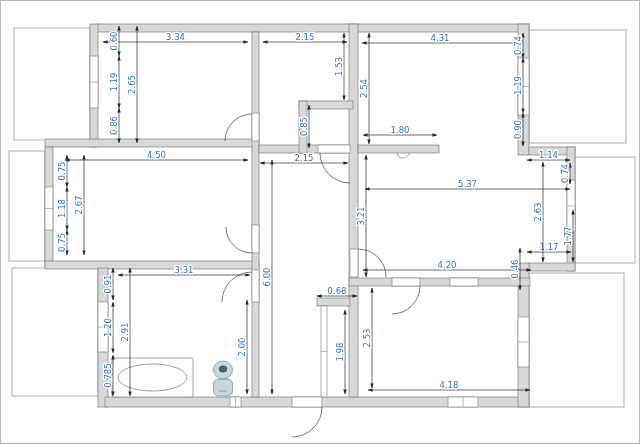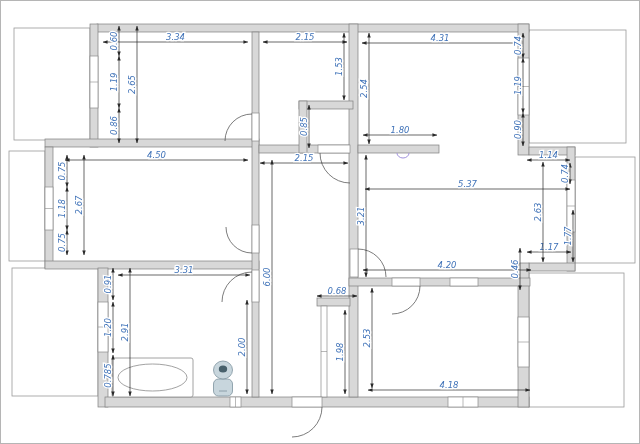--- a/index.html
+++ b/index.html
@@ -1,17 +1,17 @@
 <!DOCTYPE html>
 <html><head>
 <meta charset="utf-8">
 <style>
   html,body{margin:0;padding:0;background:#ffffff;}
   body{font-family:"DejaVu Sans", sans-serif;}
-  #stage{position:relative;width:640px;height:444px;background:#fff;overflow:hidden;font-style:italic;}
+  #stage{position:relative;width:640px;height:444px;background:#fff;overflow:hidden;}
   svg{display:block;}
   text.dim{font-family:"DejaVu Sans", sans-serif;font-size:8.5px;paint-order:stroke;stroke:#ffffff;stroke-width:2.5px;}
 </style>
 </head>
 <body>
 
 <div id="stage">
   <svg id="plan" xmlns="http://www.w3.org/2000/svg" width="640" height="444" viewBox="0 0 640 444">
       <defs>
         <marker id="arrE" markerWidth="7" markerHeight="5" refX="6.5" refY="2.5" orient="auto">

